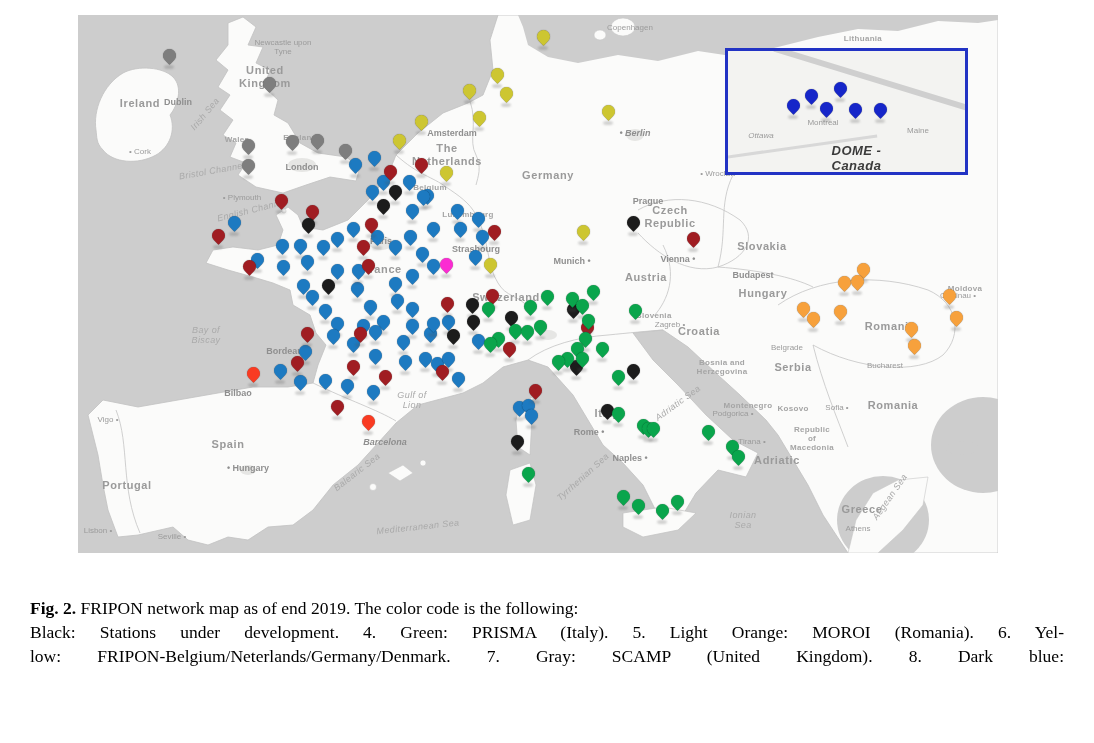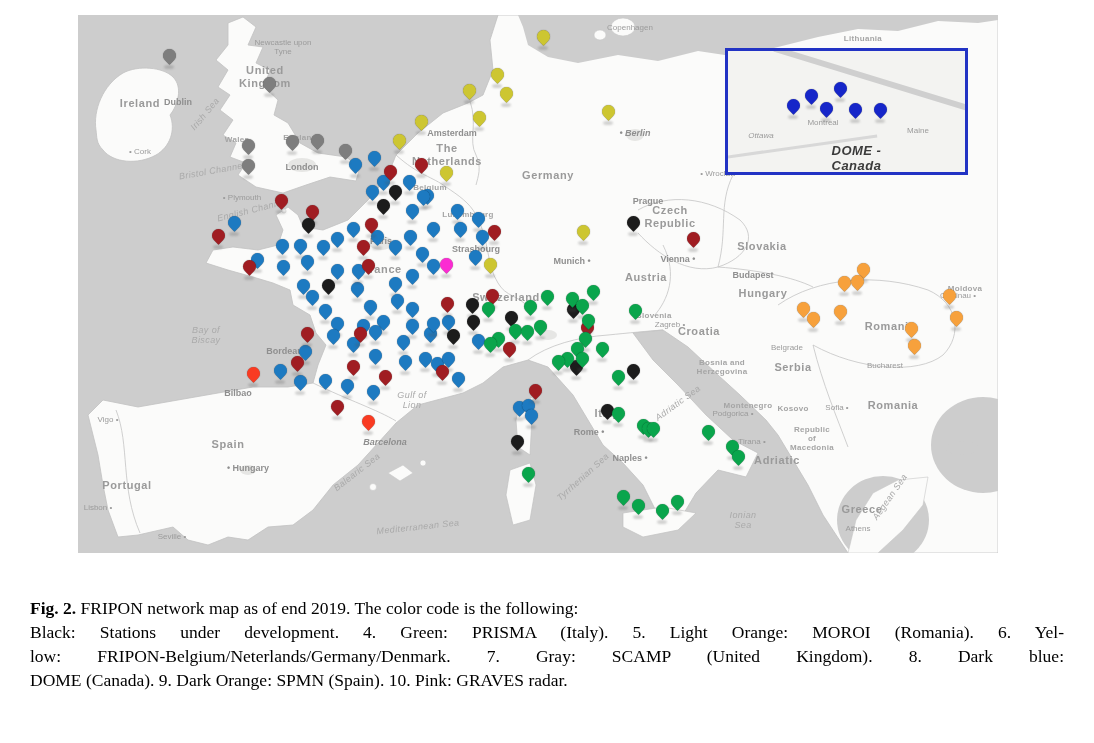--- a/index.html
+++ b/index.html
@@ -157,21 +157,21 @@
         <div class="lbl city" style="left: 570px; top: 186px;">Prague</div>
         <div class="lbl city" style="left: 600px; top: 244px;">Vienna •</div>
         <div class="lbl city" style="left: 675px; top: 260px;">Budapest</div>
         <div class="lbl city" style="left: 494px; top: 246px;">Munich •</div>
         <div class="lbl city" style="left: 398px; top: 234px;">Strasbourg</div>
         <div class="lbl city" style="left: 303px; top: 226px;">Paris</div>
         <div class="lbl city" style="left: 209px; top: 336px;">Bordeaux</div>
         <div class="lbl city" style="left: 160px; top: 378px;">Bilbao</div>
         <div class="lbl city" style="left: 307px; top: 427px; font-style: italic;">Barcelona</div>
         <div class="lbl city" style="left: 170px; top: 453px;">• Hungary</div>
-        <div class="lbl city-sm" style="left: 20px; top: 493px; text-align: right;">Lisbon •</div>
+        <div class="lbl city-sm" style="left: 20px; top: 516px; text-align: right;">Lisbon •</div>
         <div class="lbl city-sm" style="left: 94px; top: 522px;">Seville •</div>
         <div class="lbl city-sm" style="left: 30px; top: 405px;">Vigo •</div>
         <div class="lbl city" style="left: 511px; top: 417px;">Rome •</div>
         <div class="lbl city" style="left: 552px; top: 443px;">Naples •</div>
         <div class="lbl city-sm" style="left: 592px; top: 310px;">Zagreb •</div>
         <div class="lbl city-sm" style="left: 709px; top: 333px;">Belgrade</div>
         <div class="lbl city-sm" style="left: 759px; top: 393px;">Sofia •</div>
         <div class="lbl city-sm" style="left: 807px; top: 351px;">Bucharest</div>
         <div class="lbl city-sm" style="left: 880px; top: 281px;">Chisinau •</div>
         <div class="lbl city-sm" style="left: 674px; top: 427px;">Tirana •</div>
@@ -380,17 +380,16 @@
         </div>
       <div class="inset-title" style="left: 148px; top: 107px;">DOME - Canada</div>
     </div>
   </div>
 
   <div id="caption">
     <div class="lline"><b>Fig. 2.</b><span> FRIPON network map as of end 2019. The color code is the following:</span></div>
     <div id="caption-body">
         <div class="jline">Black: Stations under development. 4. Green: PRISMA (Italy). 5. Light Orange: MOROI (Romania). 6. Yel-</div>
         <div class="jline">low: FRIPON-Belgium/Neterlands/Germany/Denmark. 7. Gray: SCAMP (United Kingdom). 8. Dark blue:</div>
-        <div class="lline">DOME (Canada). 9. Dark Orange: SPMN (Spain). 10. Pink: GRAVES radar.</div>
       </div>
   </div>
 
 </div>
 
 </body></html>

